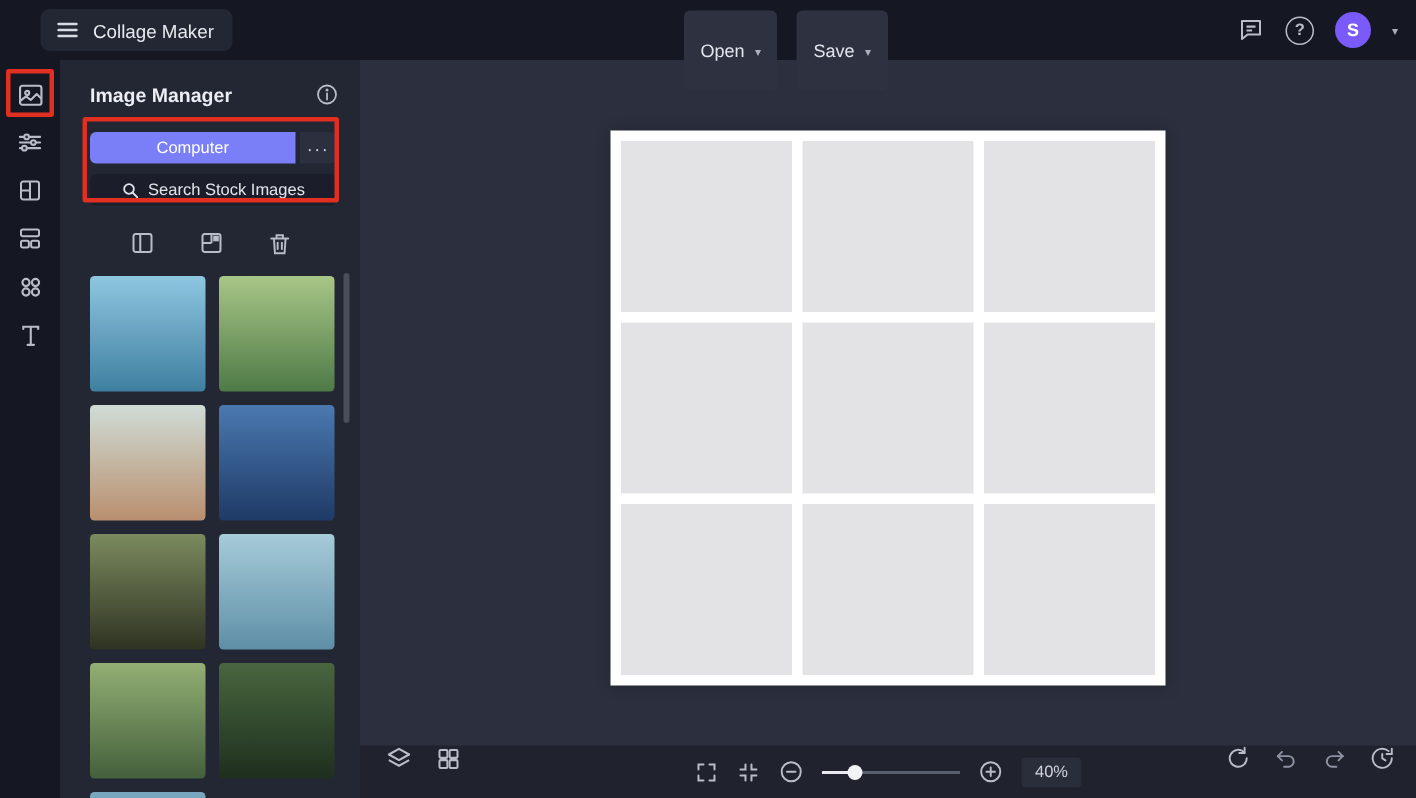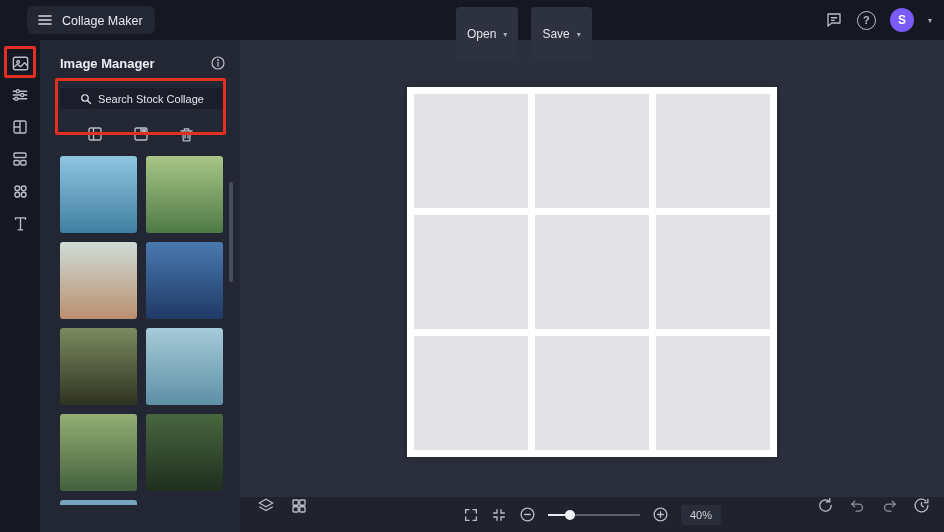--- a/index.html
+++ b/index.html
@@ -188,29 +188,33 @@
         <span class="panel-title">Image Manager</span>
         <span class="icon">
           <svg width="16" height="16" viewBox="0 0 24 24" stroke="#b9bdc9" stroke-width="1.8" fill="none">
             <circle cx="12" cy="12" r="9"></circle>
               <path d="M12 11v6" stroke-linecap="round"></path>
             <circle cx="12" cy="7.5" r="0.6" fill="#b9bdc9"></circle>
             </svg>
         </span>
       </div>
 
+      <div class="btn-row">
+        <button class="computer-btn">Computer</button>
+        <button class="more-btn">···</button>
+      </div>
 
       <button class="search-btn">
         <span class="icon">
           <svg width="12" height="12" viewBox="0 0 24 24" stroke="#e3e5ec" stroke-width="2.4" fill="none" stroke-linecap="round">
             <circle cx="10" cy="10" r="6.5"></circle>
               <path d="M15 15l6 6"></path>
             </svg>
         </span>
-        <span>Search Stock Collage</span>
+        <span>Search Stock Images</span>
       </button>
 
       <div class="tool-row">
         <span class="icon">
           <svg width="18" height="18" viewBox="0 0 24 24" stroke="currentColor" stroke-width="1.8" fill="none">
             <rect x="4" y="4" width="16" height="16" rx="2"></rect>
               <path d="M10 4v16"></path>
             </svg>
         </span>
         <span class="icon">

